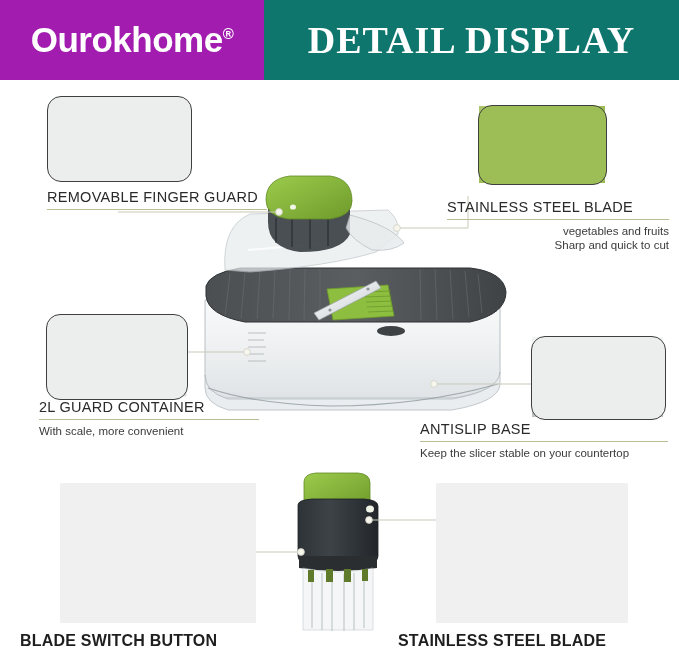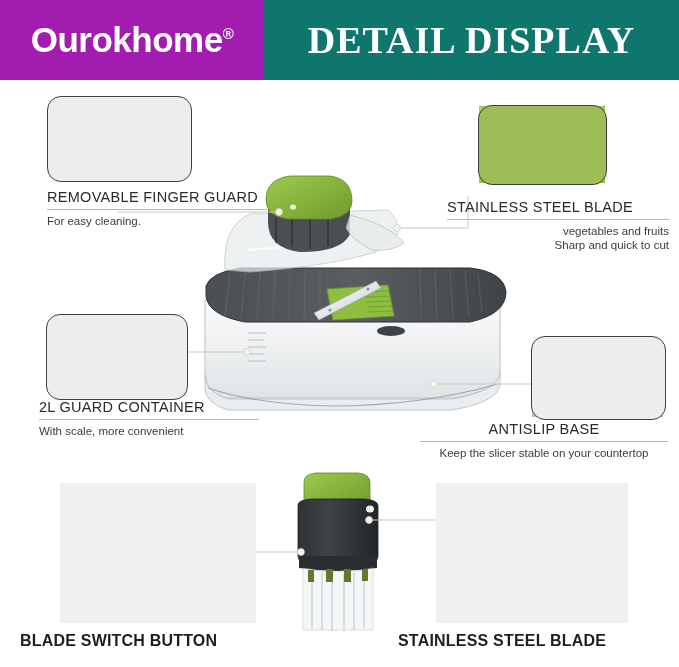--- a/index.html
+++ b/index.html
@@ -44,21 +44,21 @@
   }
   .lbl-rule{height:1px;background:#b9bd92;margin-top:4px;margin-bottom:4px;}
   .lbl-sub{
     font-size:11.5px;color:#3b3b3b;line-height:14px;white-space:nowrap;
     font-family:"Liberation Sans", sans-serif;
   }
   .lbl-fg{left:47px;top:189px;width:220px;}
   .lbl-blade{left:447px;top:199px;width:222px;text-align:right;}
   .lbl-blade .lbl-title{text-align:left;}
   .lbl-container{left:39px;top:399px;width:220px;}
-  .lbl-antislip{left:420px;top:421px;width:248px;text-align:center;}
+  .lbl-antislip{left:420px;top:421px;width:248px;text-align:left;}
 
   
   .bpanel{position:absolute;background:#f0f0f0;}
   .bpanel-left{left:60px;top:483px;width:196px;height:140px;}
   .bpanel-right{left:436px;top:483px;width:192px;height:140px;}
 
   .blbl{position:absolute;text-align:left;}
   .blbl-title{font-size:16px;color:#1e1e1e;font-weight:bold;letter-spacing:0.2px;white-space:nowrap;font-family:"Liberation Sans", sans-serif;}
   .blbl-sub{font-size:11.5px;color:#2e2e2e;margin-top:3px;white-space:nowrap;font-family:"Liberation Sans", sans-serif;}
   .blbl-left{left:20px;top:632px;width:280px;}
@@ -344,21 +344,20 @@
   </svg>
 
   <div class="thumb thumb-fg"></div>
   <div class="thumb thumb-blade"></div>
   <div class="thumb thumb-container"></div>
   <div class="thumb thumb-antislip"></div>
 
   <div class="lbl lbl-fg">
     <div class="lbl-title">REMOVABLE FINGER GUARD</div>
     <div class="lbl-rule"></div>
-    <div class="lbl-sub">For easy cleaning.</div>
   </div>
 
   <div class="lbl lbl-blade">
     <div class="lbl-title">STAINLESS STEEL BLADE</div>
     <div class="lbl-rule"></div>
     <div class="lbl-sub">vegetables and fruits</div>
     <div class="lbl-sub">Sharp and quick to cut</div>
   </div>
 
   <div class="lbl lbl-container">

